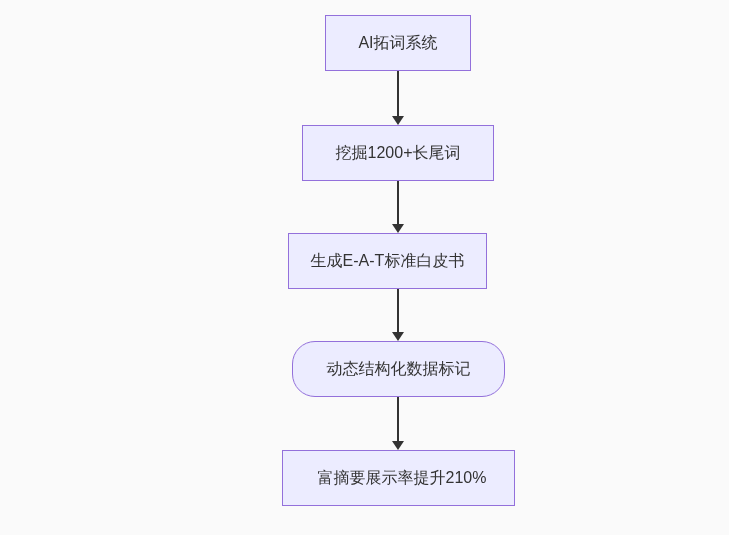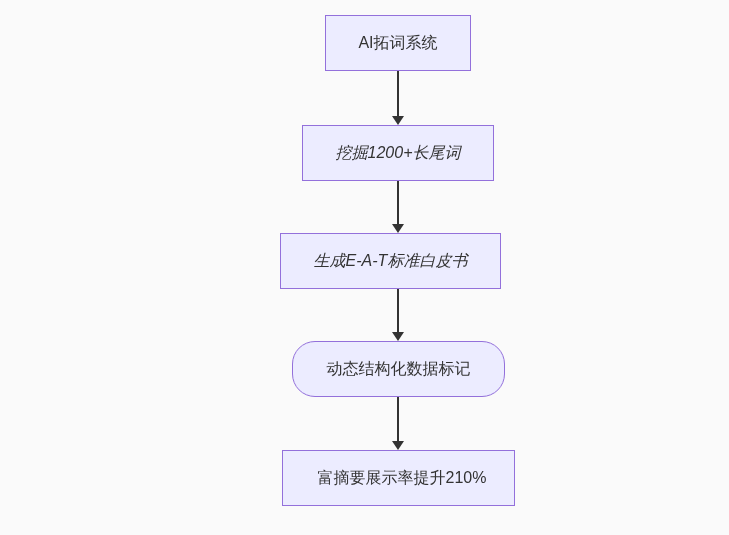--- a/index.html
+++ b/index.html
@@ -24,22 +24,22 @@
     background: #ececff;
     border: 1px solid #9370db;
     display: flex;
     align-items: center;
     justify-content: center;
     color: #333333;
     font-size: 16px;
     white-space: nowrap;
   }
   .node-1 { left: 297px; top: 15px;  width: 146px; }
-  .node-2 { left: 274px; top: 125px; width: 192px; font-style: italic; }
-  .node-3 { left: 252px; top: 233px; width: 221px; font-style: italic; }
+  .node-2 { left: 274px; top: 125px; width: 192px; }
+  .node-3 { left: 260px; top: 233px; width: 199px; }
   .node-4 { left: 264px; top: 341px; width: 213px; border-radius: 23px; }
   .node-5 { left: 254px; top: 450px; width: 233px; padding-left: 7px; }
 
   .edge-line {
     position: absolute;
     left: 369px;
     width: 2px;
     background: #333333;
   }
   .edge-1-line { top: 71px;  height: 45px; }

